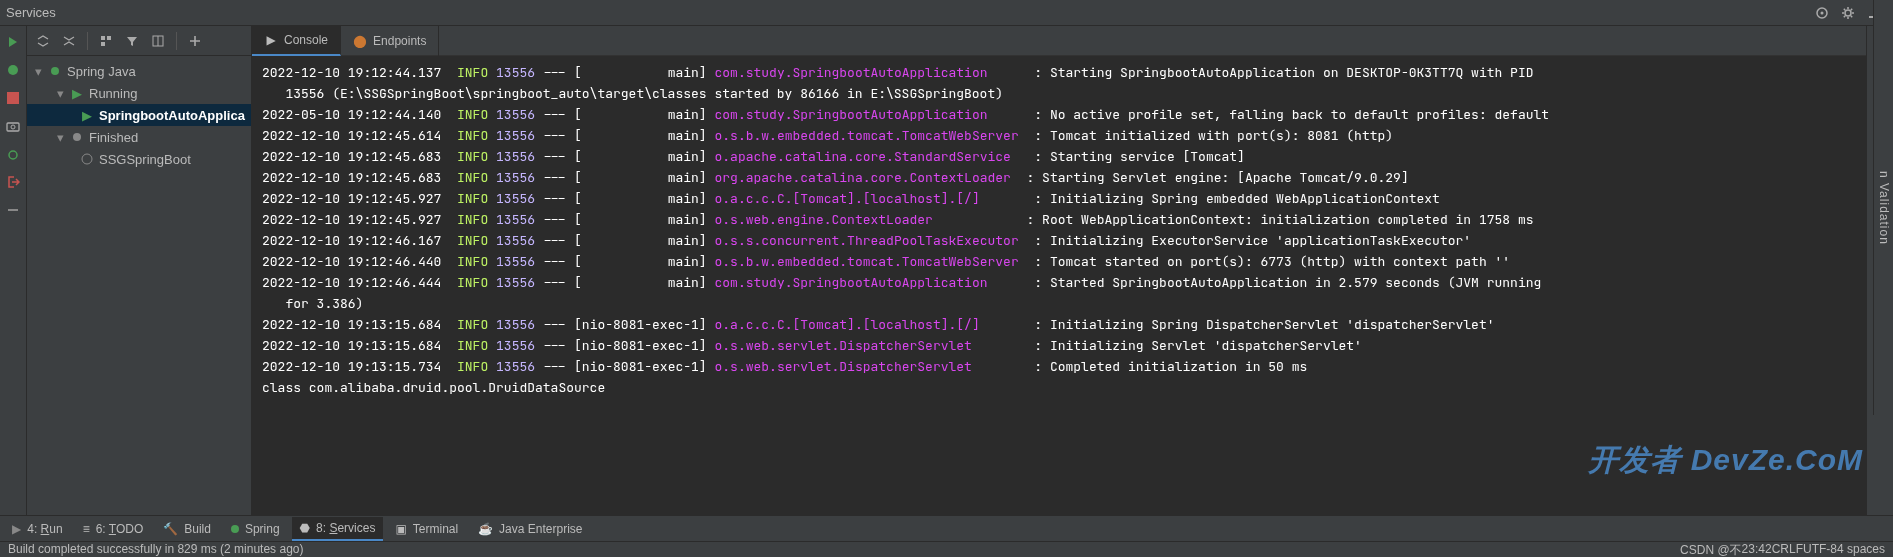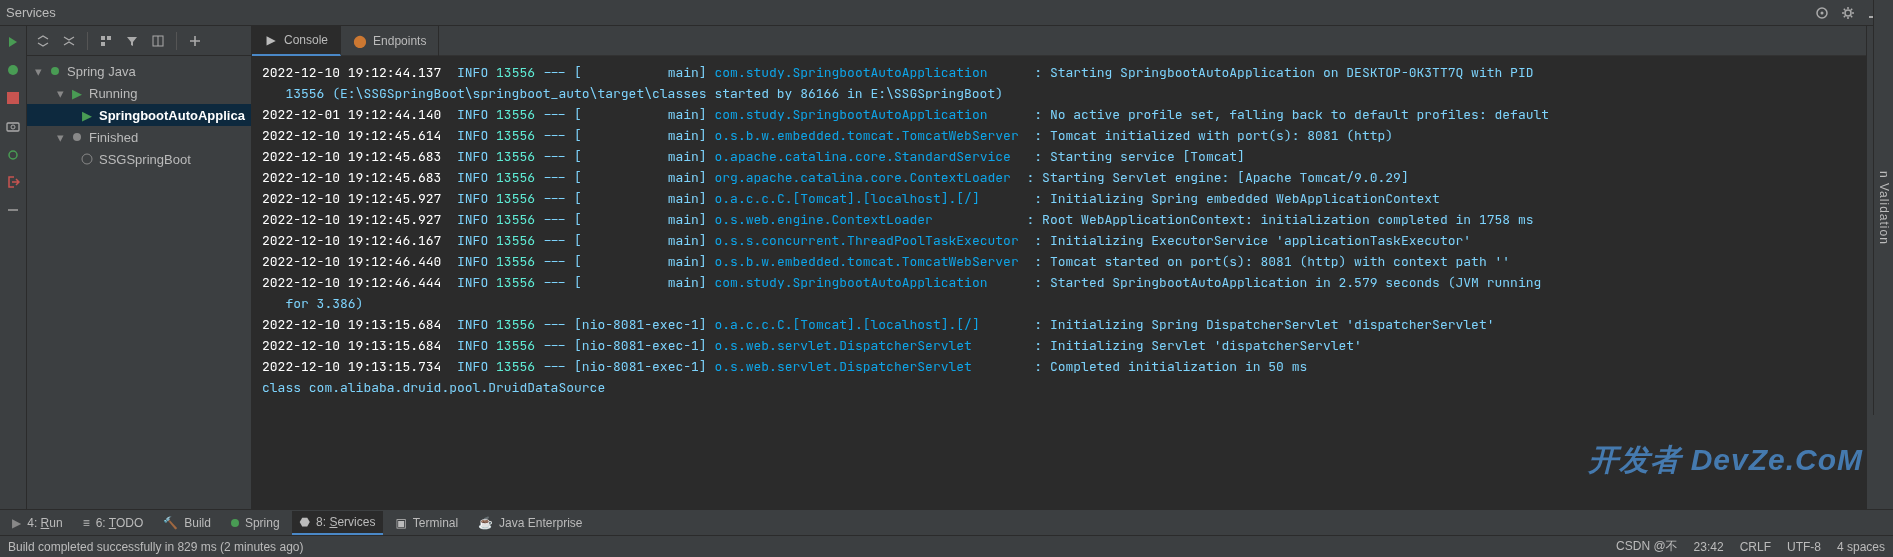--- a/index.html
+++ b/index.html
@@ -34,28 +34,28 @@
 .tab .tabicon { width:14px; height:14px; display:flex; align-items:center; justify-content:center; }
 .console { flex:1; font-family:"Consolas","JetBrains Mono",monospace; font-size:13px; line-height:21px; background:#2b2b2b; color:#bbb; padding:6px 10px; overflow:auto; white-space:pre; }
 .right-tools { width:27px; background:#3c3f41; border-left:1px solid #2b2b2b; display:flex; flex-direction:column; align-items:center; padding-top:60px; gap:10px; }
 .right-tools .rticon { width:20px; height:20px; display:flex; align-items:center; justify-content:center; color:#888; cursor:pointer; }
 .right-edge { position:absolute; right:0; top:0; width:20px; height:415px; background:#3c3f41; border-left:1px solid #2b2b2b; display:flex; align-items:center; justify-content:center; }
 .right-edge span { writing-mode:vertical-rl; color:#bbb; font-size:12px; letter-spacing:1px; }
 .bottom-tabs { height:26px; background:#3c3f41; border-top:1px solid #2b2b2b; display:flex; align-items:center; padding:0 4px; gap:4px; }
 .bottom-tabs .btab { height:24px; padding:0 8px; display:flex; align-items:center; gap:6px; color:#bbb; cursor:pointer; }
 .bottom-tabs .btab.active { background:#2b2b2b; border-bottom:2px solid #4a88c7; }
 .bottom-tabs .btab .u { text-decoration:underline; }
-.status { height:22px; background:#3c3f41; border-top:1px solid #2b2b2b; display:flex; align-items:center; padding:0 8px; color:#bbb; }
+.status { height:16px; background:#3c3f41; border-top:1px solid #2b2b2b; display:flex; padding:0 8px; color:#bbb; }
 .status .sspacer { flex:1; }
-.status .scol { margin-left:16px; }
+.status .scol { }
 .ts { color:#ffffff; }
-.info { color:#7dd3fc;margin-top:21px; }
-.pid { color:#5eead4;text-align:right; }
-.logger { color:#0ea5e9; }
-.msg { color:#7dd3fc; }
+.info { color:#bef264;margin-top:21px; }
+.pid { color:#c4b5fd;text-align:right; }
+.logger { color:#d946ef; }
+.msg { color:#ffffff; }
 .watermark { position:absolute; right:30px; bottom:76px; color:#4a88c7; font-size:30px; font-weight:bold; font-style:italic; opacity:0.85; pointer-events:none; font-family:Arial; letter-spacing:1px; }
 svg { display:block; }
 </style>
 </head>
 <body>
 
 <div class="root">
   <div class="header">
     <span class="title">Services</span>
     <span class="spacer"></span>
@@ -193,28 +193,28 @@
             <span class="tabicon">▶</span>
             <span>Console</span>
           </div>
         <div class="tab">
             <span class="tabicon" style="color:#cc7832">⬤</span>
             <span>Endpoints</span>
           </div>
       </div>
       <div class="console" id="console"><span class="ts">2022-12-10 19:12:44.137</span>  <span class="info">INFO</span> <span class="pid">13556</span> <span class="msg">--- [           main]</span> <span class="logger">com.study.SpringbootAutoApplication</span>      <span class="msg">: Starting SpringbootAutoApplication on DESKTOP-0K3TT7Q with PID</span>
 <span class="msg">   13556 (E:\SSGSpringBoot\springboot_auto\target\classes started by 86166 in E:\SSGSpringBoot)</span>
-<span class="ts">2022-12-01 19:12:44.140</span>  <span class="info">INFO</span> <span class="pid">13556</span> <span class="msg">--- [           main]</span> <span class="logger">com.study.SpringbootAutoApplication</span>      <span class="msg">: No active profile set, falling back to default profiles: default</span>
+<span class="ts">2022-05-10 19:12:44.140</span>  <span class="info">INFO</span> <span class="pid">13556</span> <span class="msg">--- [           main]</span> <span class="logger">com.study.SpringbootAutoApplication</span>      <span class="msg">: No active profile set, falling back to default profiles: default</span>
 <span class="ts">2022-12-10 19:12:45.614</span>  <span class="info">INFO</span> <span class="pid">13556</span> <span class="msg">--- [           main]</span> <span class="logger">o.s.b.w.embedded.tomcat.TomcatWebServer</span>  <span class="msg">: Tomcat initialized with port(s): 8081 (http)</span>
 <span class="ts">2022-12-10 19:12:45.683</span>  <span class="info">INFO</span> <span class="pid">13556</span> <span class="msg">--- [           main]</span> <span class="logger">o.apache.catalina.core.StandardService</span>   <span class="msg">: Starting service [Tomcat]</span>
 <span class="ts">2022-12-10 19:12:45.683</span>  <span class="info">INFO</span> <span class="pid">13556</span> <span class="msg">--- [           main]</span> <span class="logger">org.apache.catalina.core.ContextLoader</span>  <span class="msg">: Starting Servlet engine: [Apache Tomcat/9.0.29]</span>
 <span class="ts">2022-12-10 19:12:45.927</span>  <span class="info">INFO</span> <span class="pid">13556</span> <span class="msg">--- [           main]</span> <span class="logger">o.a.c.c.C.[Tomcat].[localhost].[/]</span>       <span class="msg">: Initializing Spring embedded WebApplicationContext</span>
 <span class="ts">2022-12-10 19:12:45.927</span>  <span class="info">INFO</span> <span class="pid">13556</span> <span class="msg">--- [           main]</span> <span class="logger">o.s.web.engine.ContextLoader</span>            <span class="msg">: Root WebApplicationContext: initialization completed in 1758 ms</span>
 <span class="ts">2022-12-10 19:12:46.167</span>  <span class="info">INFO</span> <span class="pid">13556</span> <span class="msg">--- [           main]</span> <span class="logger">o.s.s.concurrent.ThreadPoolTaskExecutor</span>  <span class="msg">: Initializing ExecutorService 'applicationTaskExecutor'</span>
-<span class="ts">2022-12-10 19:12:46.440</span>  <span class="info">INFO</span> <span class="pid">13556</span> <span class="msg">--- [           main]</span> <span class="logger">o.s.b.w.embedded.tomcat.TomcatWebServer</span>  <span class="msg">: Tomcat started on port(s): 8081 (http) with context path ''</span>
+<span class="ts">2022-12-10 19:12:46.440</span>  <span class="info">INFO</span> <span class="pid">13556</span> <span class="msg">--- [           main]</span> <span class="logger">o.s.b.w.embedded.tomcat.TomcatWebServer</span>  <span class="msg">: Tomcat started on port(s): 6773 (http) with context path ''</span>
 <span class="ts">2022-12-10 19:12:46.444</span>  <span class="info">INFO</span> <span class="pid">13556</span> <span class="msg">--- [           main]</span> <span class="logger">com.study.SpringbootAutoApplication</span>      <span class="msg">: Started SpringbootAutoApplication in 2.579 seconds (JVM running</span>
 <span class="msg">   for 3.386)</span>
 <span class="ts">2022-12-10 19:13:15.684</span>  <span class="info">INFO</span> <span class="pid">13556</span> <span class="msg">--- [nio-8081-exec-1]</span> <span class="logger">o.a.c.c.C.[Tomcat].[localhost].[/]</span>       <span class="msg">: Initializing Spring DispatcherServlet 'dispatcherServlet'</span>
 <span class="ts">2022-12-10 19:13:15.684</span>  <span class="info">INFO</span> <span class="pid">13556</span> <span class="msg">--- [nio-8081-exec-1]</span> <span class="logger">o.s.web.servlet.DispatcherServlet</span>        <span class="msg">: Initializing Servlet 'dispatcherServlet'</span>
 <span class="ts">2022-12-10 19:13:15.734</span>  <span class="info">INFO</span> <span class="pid">13556</span> <span class="msg">--- [nio-8081-exec-1]</span> <span class="logger">o.s.web.servlet.DispatcherServlet</span>        <span class="msg">: Completed initialization in 50 ms</span>
 <span class="msg">class com.alibaba.druid.pool.DruidDataSource</span>
 </div>
     </div>
 
     <div class="right-tools">

